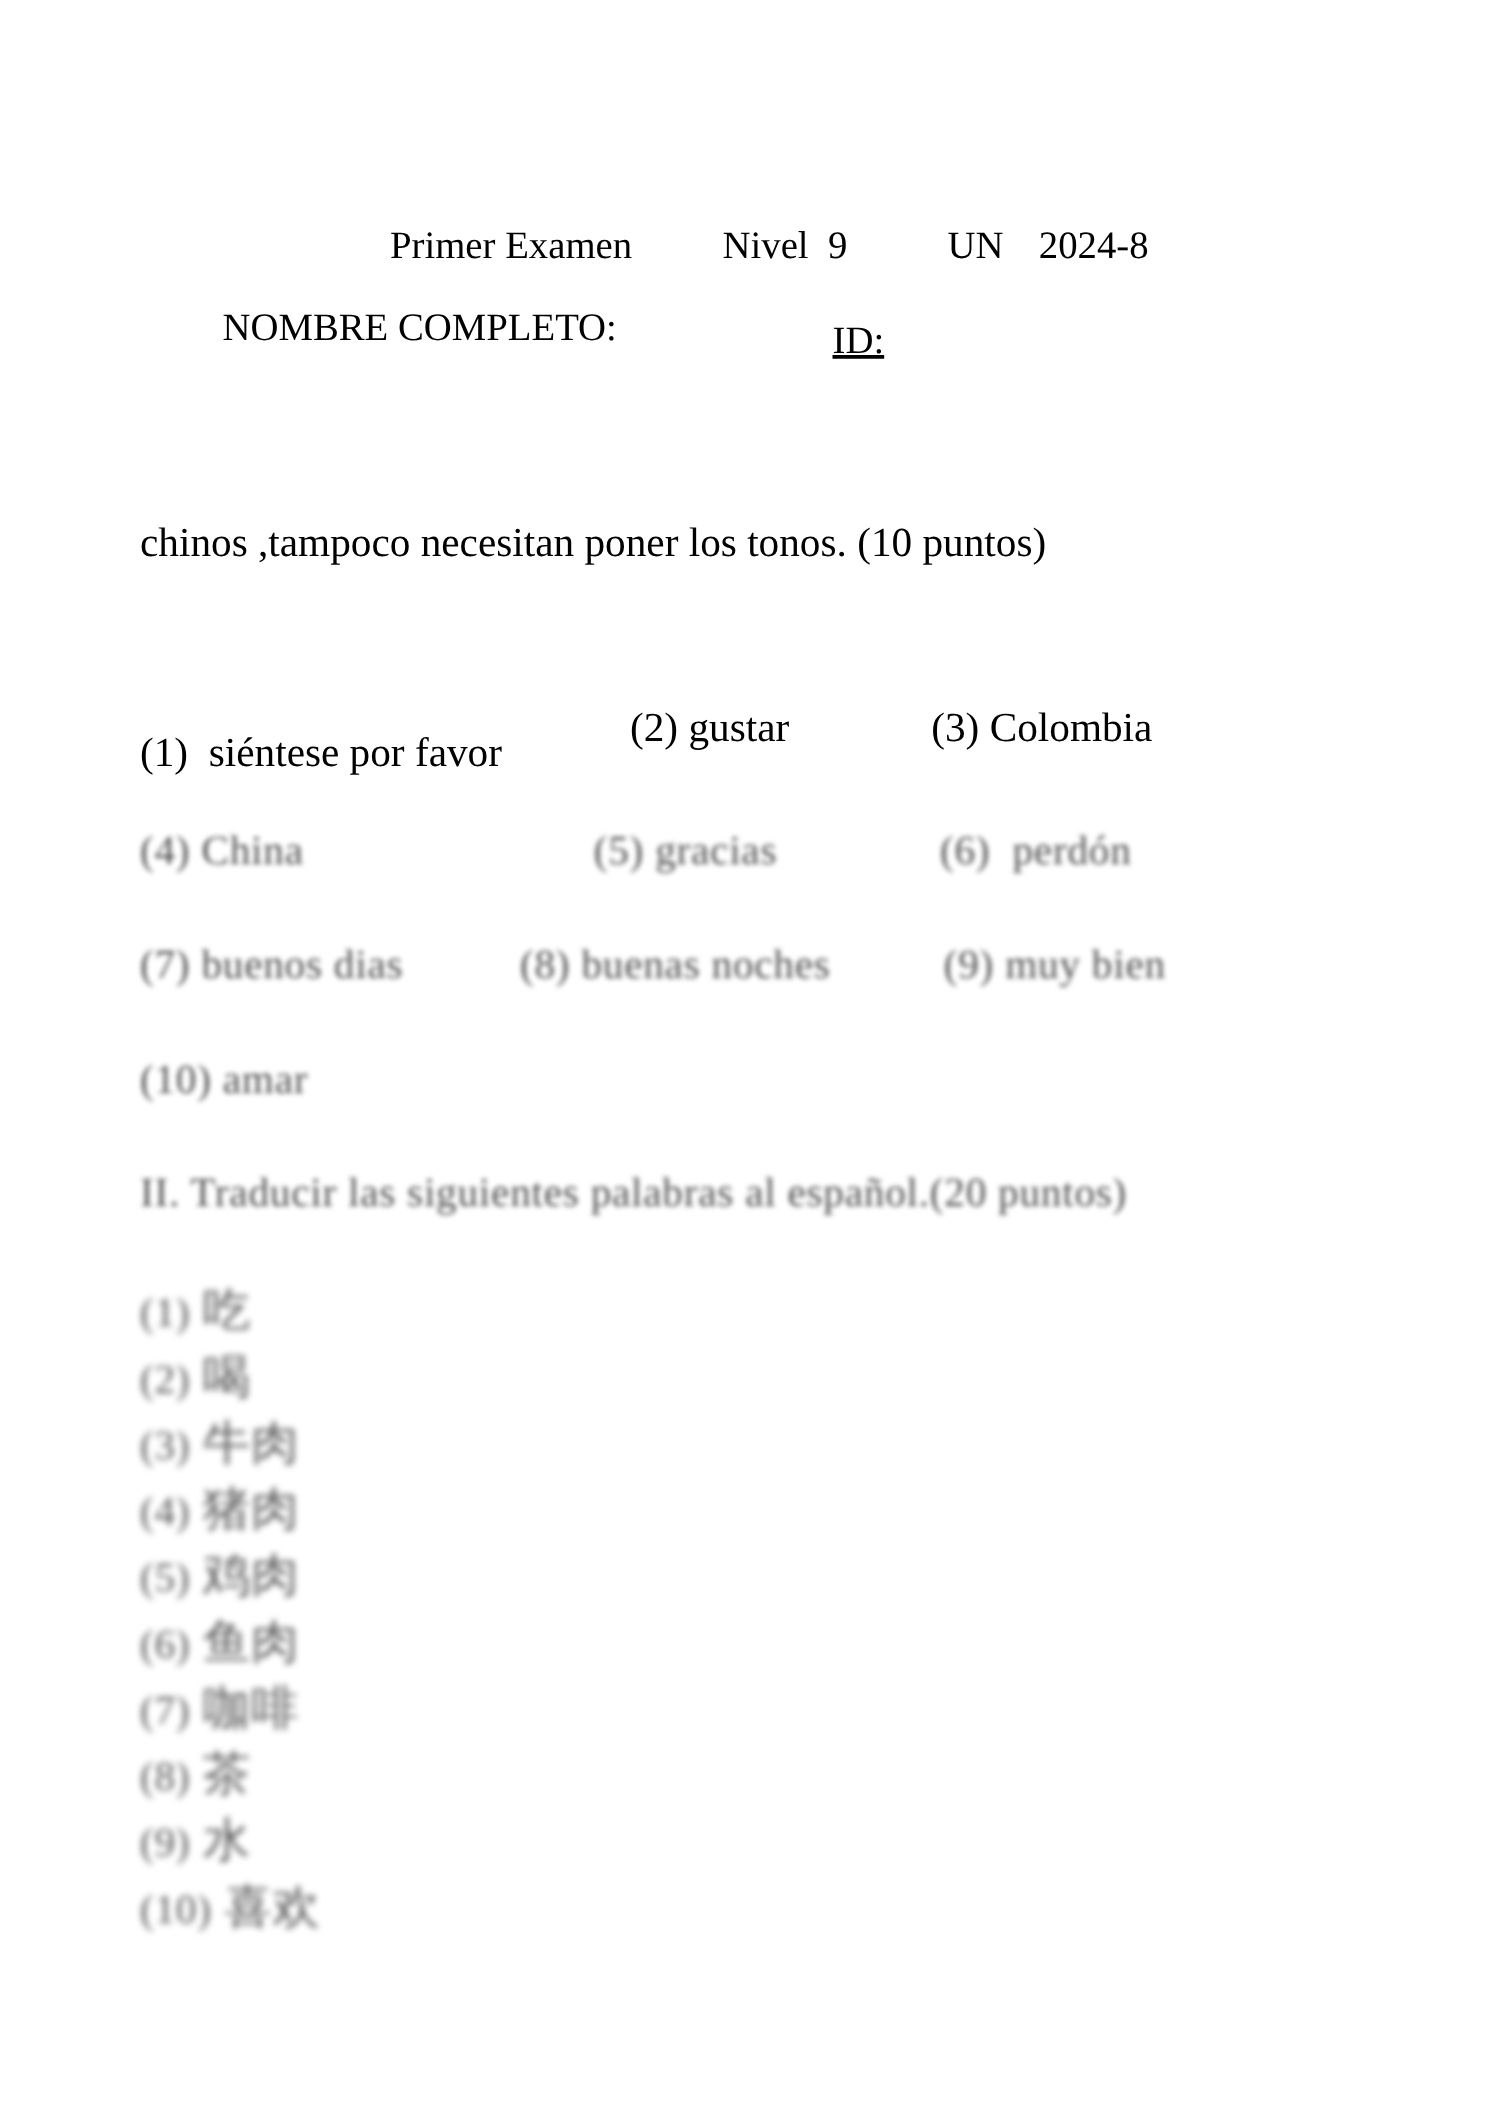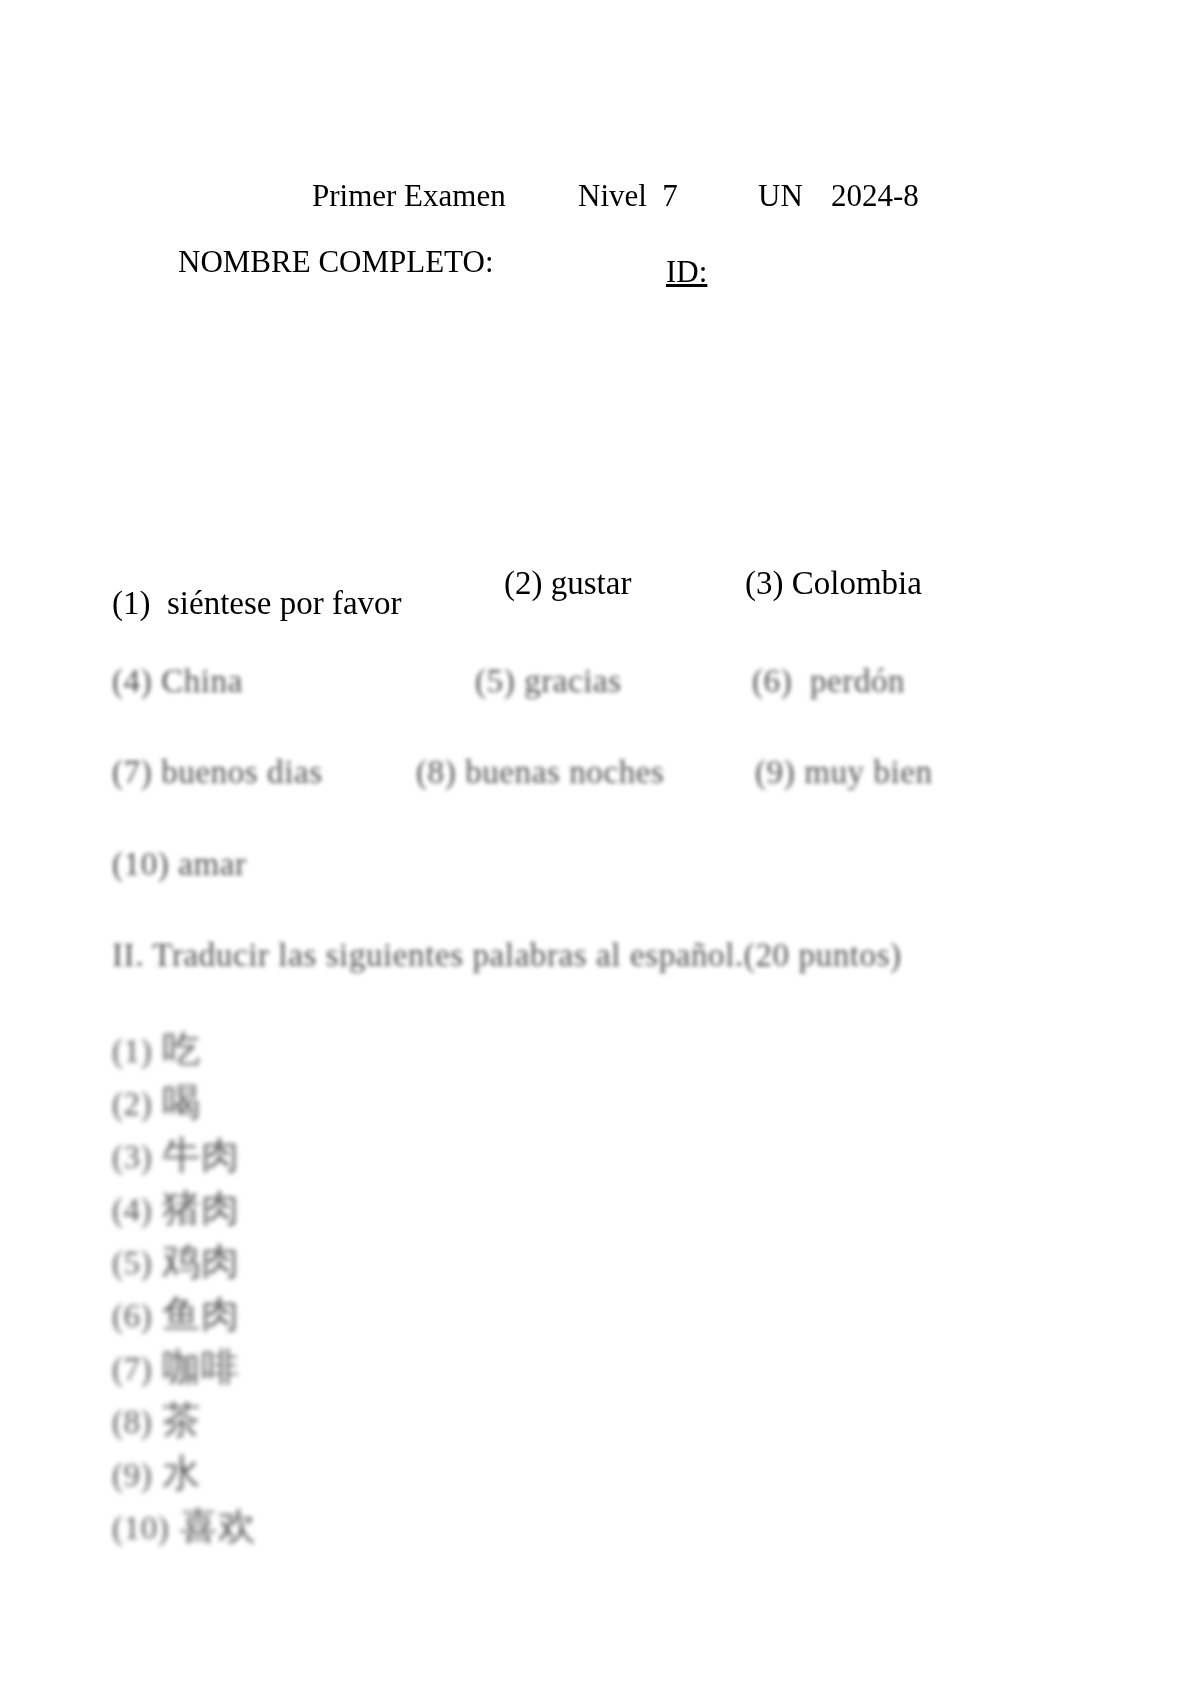--- a/index.html
+++ b/index.html
@@ -28,28 +28,29 @@
     filter: blur(2.4px);
     letter-spacing: 0.6px;
   }
   .s2item { font-size: 33px; line-height: 46px; }
   .s2item .word { font-size: 38px; margin-left: 10px; }
 </style>
 </head>
 <body>
 
 <div class="abs t31" style="left:312px; top:178px;">Primer Examen</div>
-<div class="abs t31" style="left:578px; top:178px;">Nivel  7</div>
+<div class="abs t31" style="left:578px; top:178px;">Nivel  9</div>
 <div class="abs t31" style="left:758px; top:178px;">UN</div>
 <div class="abs t31" style="left:831px; top:178px;">2024-8</div>
 
 <div class="abs t31" style="left:178px; top:244px;">NOMBRE COMPLETO:</div>
 <div class="abs t31" style="left:666px; top:254px;text-decoration:underline;">ID:</div>
 
 <div class="abs para" style="left:112px; top:376px;">
+  <div class="line">chinos ,tampoco necesitan poner los tonos. (10 puntos)</div>
 </div>
 
 <div class="abs t33" style="left:112px; top:584px;">(1)  siéntese por favor</div>
 <div class="abs t33" style="left:504px; top:564px;">(2) gustar</div>
 <div class="abs t33" style="left:745px; top:564px;">(3) Colombia</div>
 
 <div class="abs t33 blurry" style="left:112px; top:662px;">(4) China</div>
 <div class="abs t33 blurry" style="left:475px; top:662px;">(5) gracias</div>
 <div class="abs t33 blurry" style="left:752px; top:662px;">(6)  perdón</div>
 

